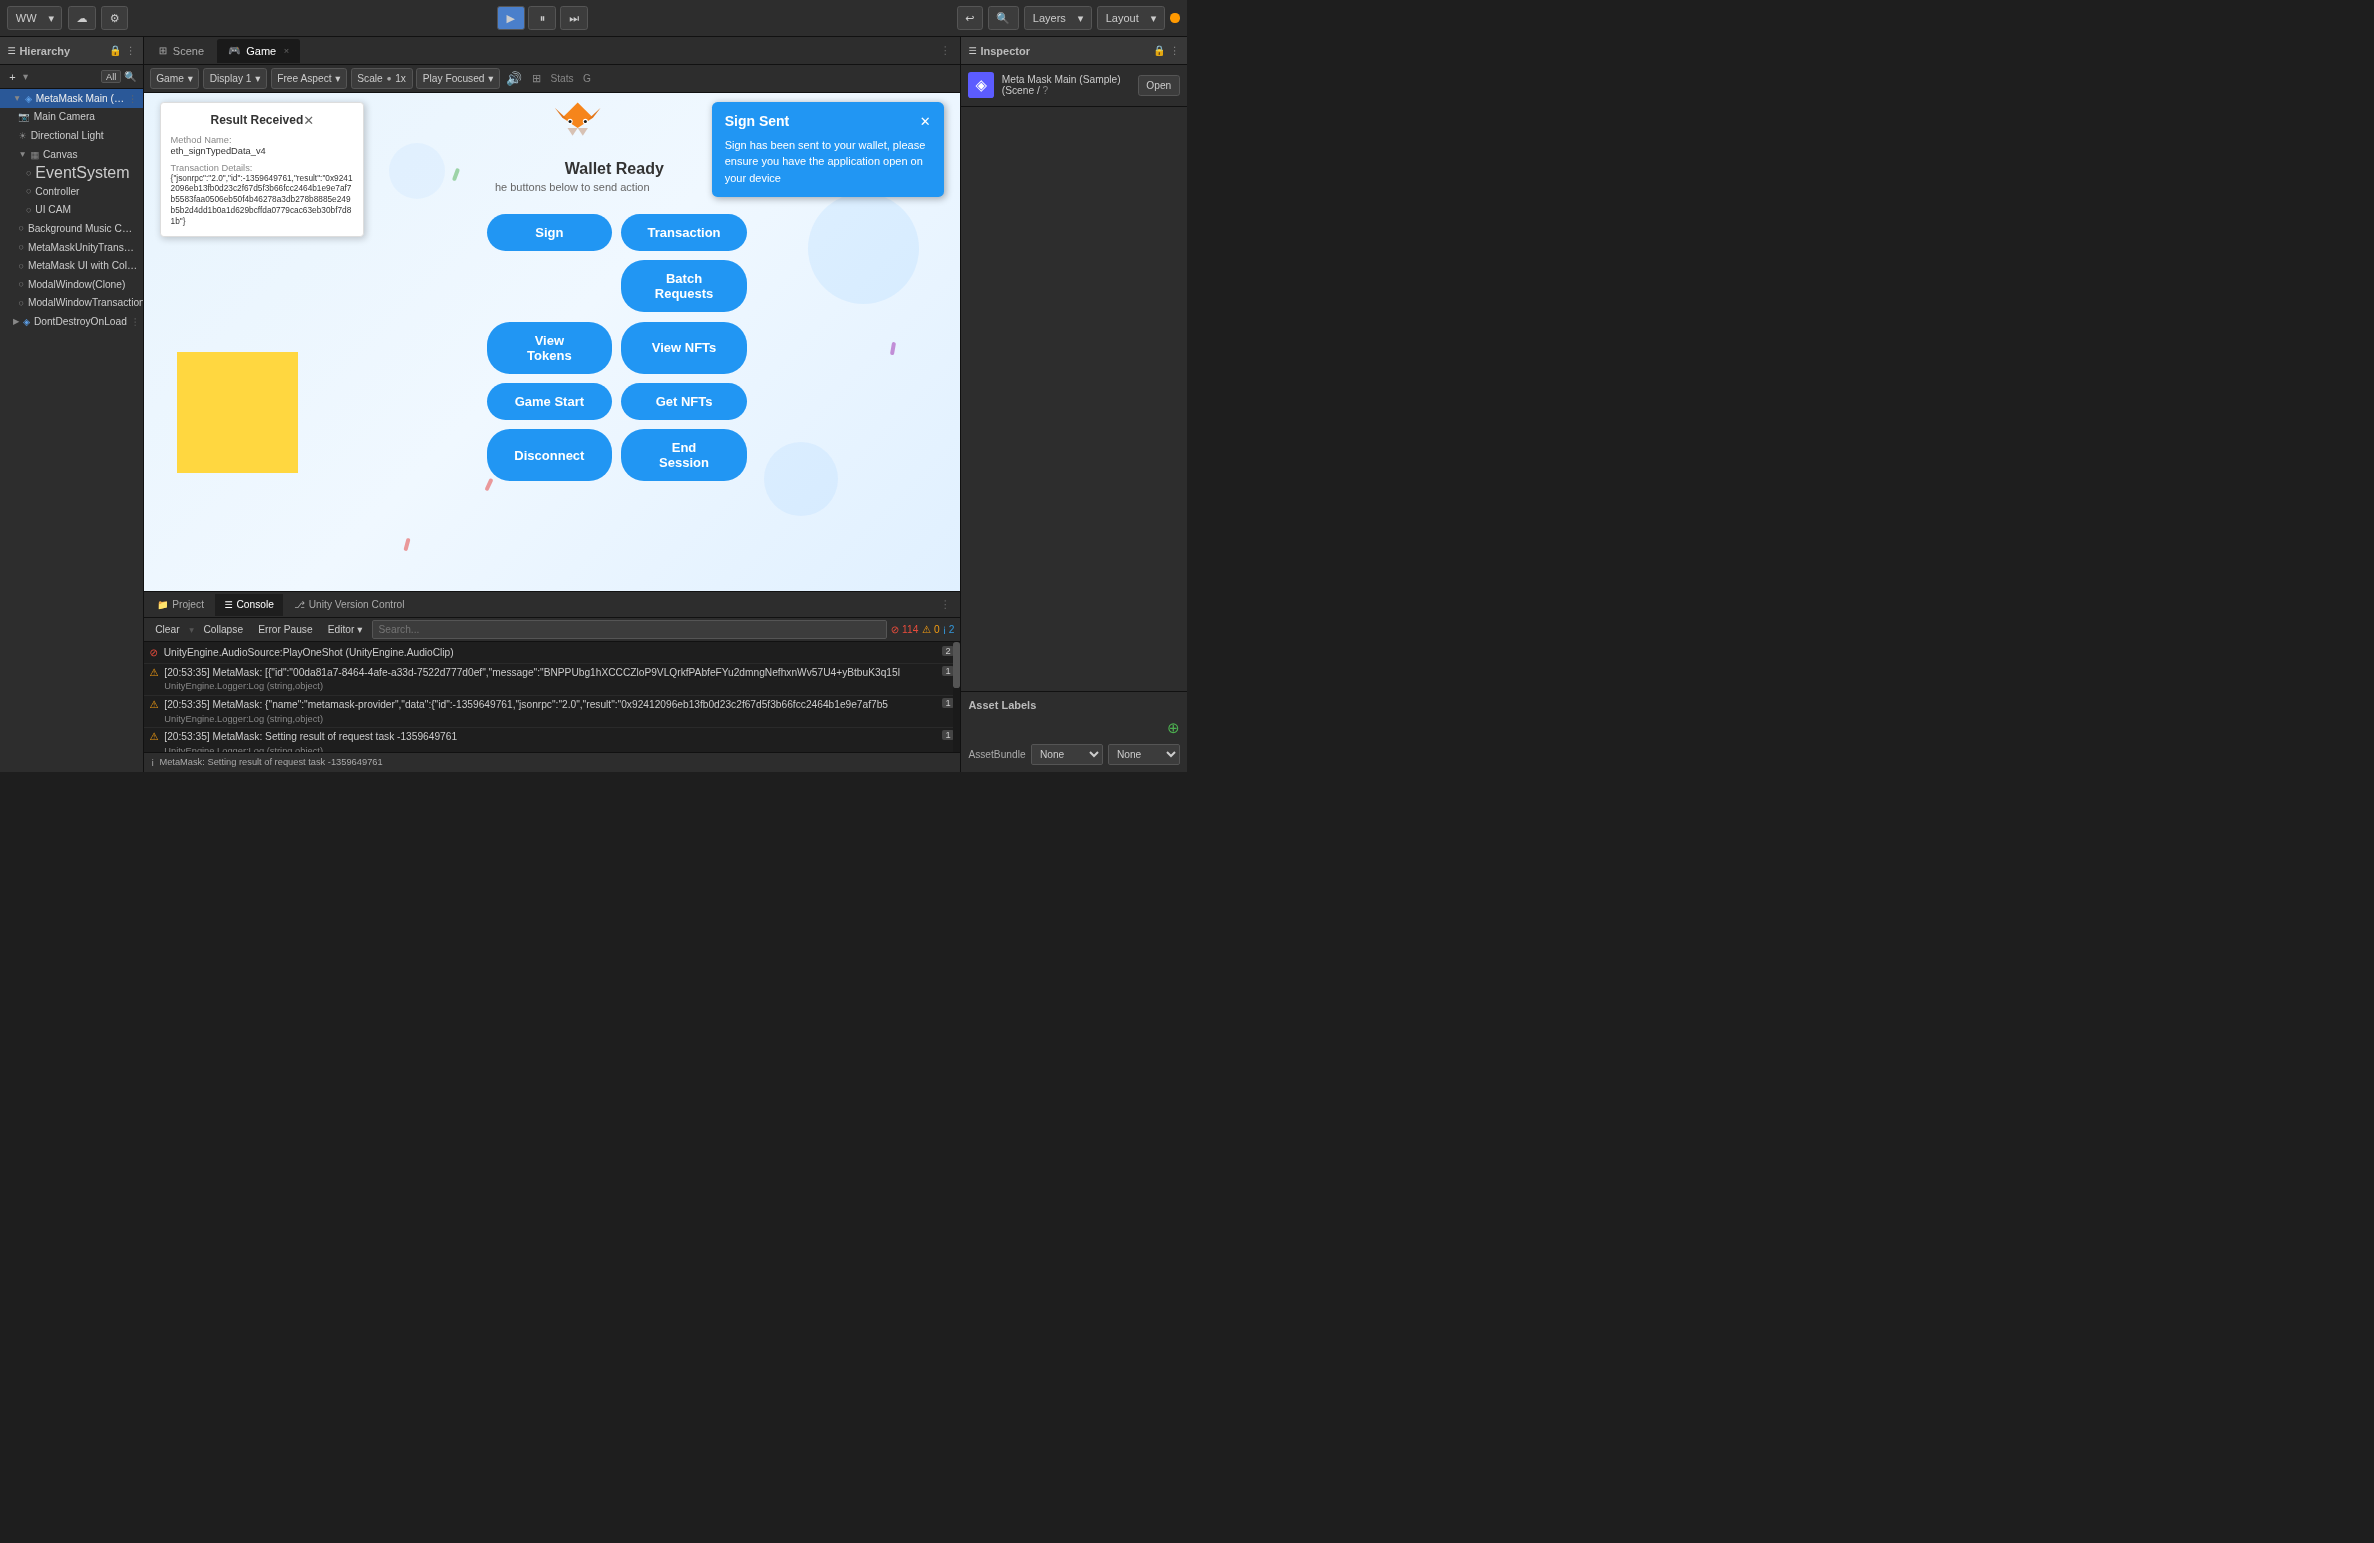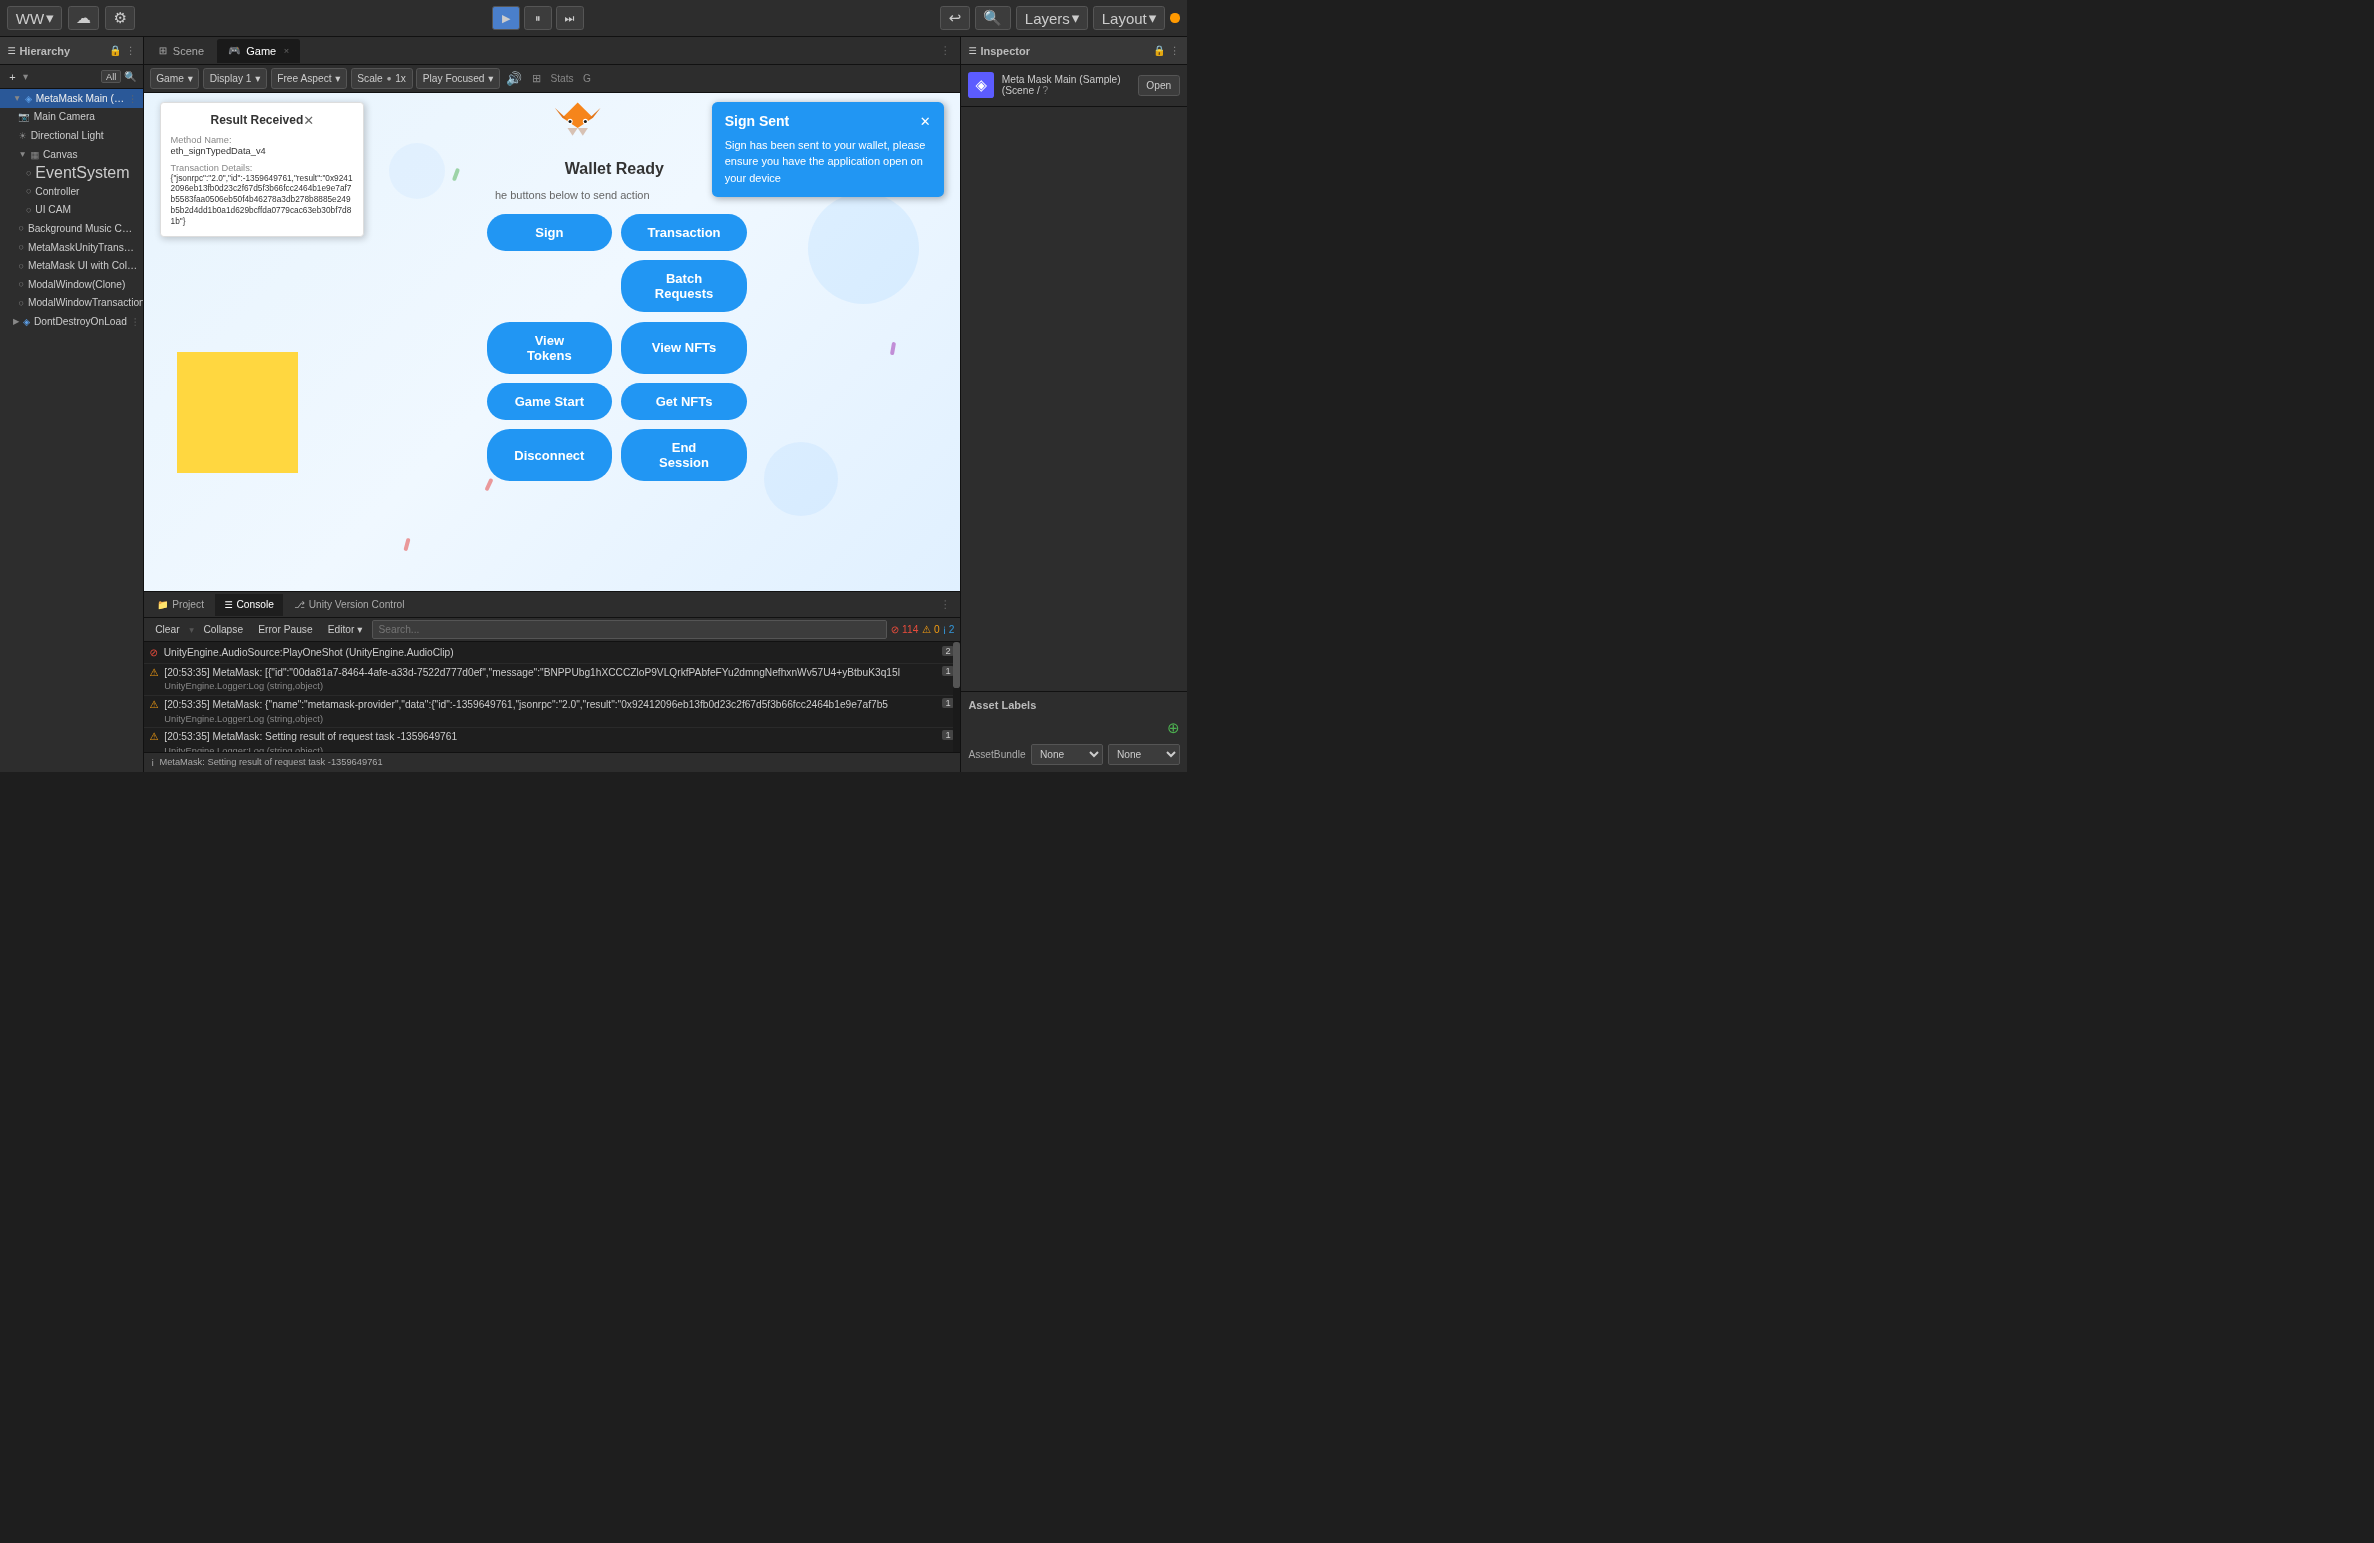--- a/index.html
+++ b/index.html
@@ -23,25 +23,25 @@
       padding: 0 7.4px;
       gap: 5.6px;
       border-bottom: 0.9px solid #111;
     }
     .toolbar-btn {
       background: #3c3c3c;
       border: 0.9px solid #555;
       color: #ccc;
       padding: 1.9px 7.4px;
       border-radius: 2.8px;
-      font-size: 15px;
-      cursor: pointer;
-      display: flex;
-      align-items: center;
-      gap: 2px;
+      font-size: 11px;
+      cursor: pointer;
+      display: flex;
+      align-items: center;
+      gap: 12px;
       height: 24px;
     }
     .play-controls {
       display: flex;
       align-items: center;
       gap: 3.7px;
       margin: 0 auto;
     }
     .play-btn {
       background: #3c3c3c;
@@ -689,21 +689,21 @@
           <circle cx="35" cy="42" r="5" fill="white"></circle>
           <circle cx="65" cy="42" r="5" fill="white"></circle>
           <circle cx="35" cy="42" r="3" fill="#1d1d1b"></circle>
           <circle cx="65" cy="42" r="3" fill="#1d1d1b"></circle>
         </svg>
       </div>
 
       <div style="position:absolute;top:67px;left:54%;transform:translateX(-20%);font-size:16px;font-weight:700;color:#333;">
         <span>Wallet Ready</span>
       </div>
-      <div style="position:absolute;top:96px;left:43%;font-size:11px;color:#666;">
+      <div style="position:absolute;top:88px;left:43%;font-size:11px;color:#666;">
         <span>he buttons below to send action</span>
       </div>
 
       <div style="position:absolute;top:121px;left:42%;display:grid;grid-template-columns:1fr 1fr;gap:9.3px;width:260px;">
         <button class="game-btn">Sign</button>
         <button class="game-btn">Transaction</button>
         <button style="grid-column:2;" class="game-btn">Batch Requests</button>
         <button class="game-btn">View Tokens</button>
         <button class="game-btn">View NFTs</button>
         <button class="game-btn">Game Start</button>

